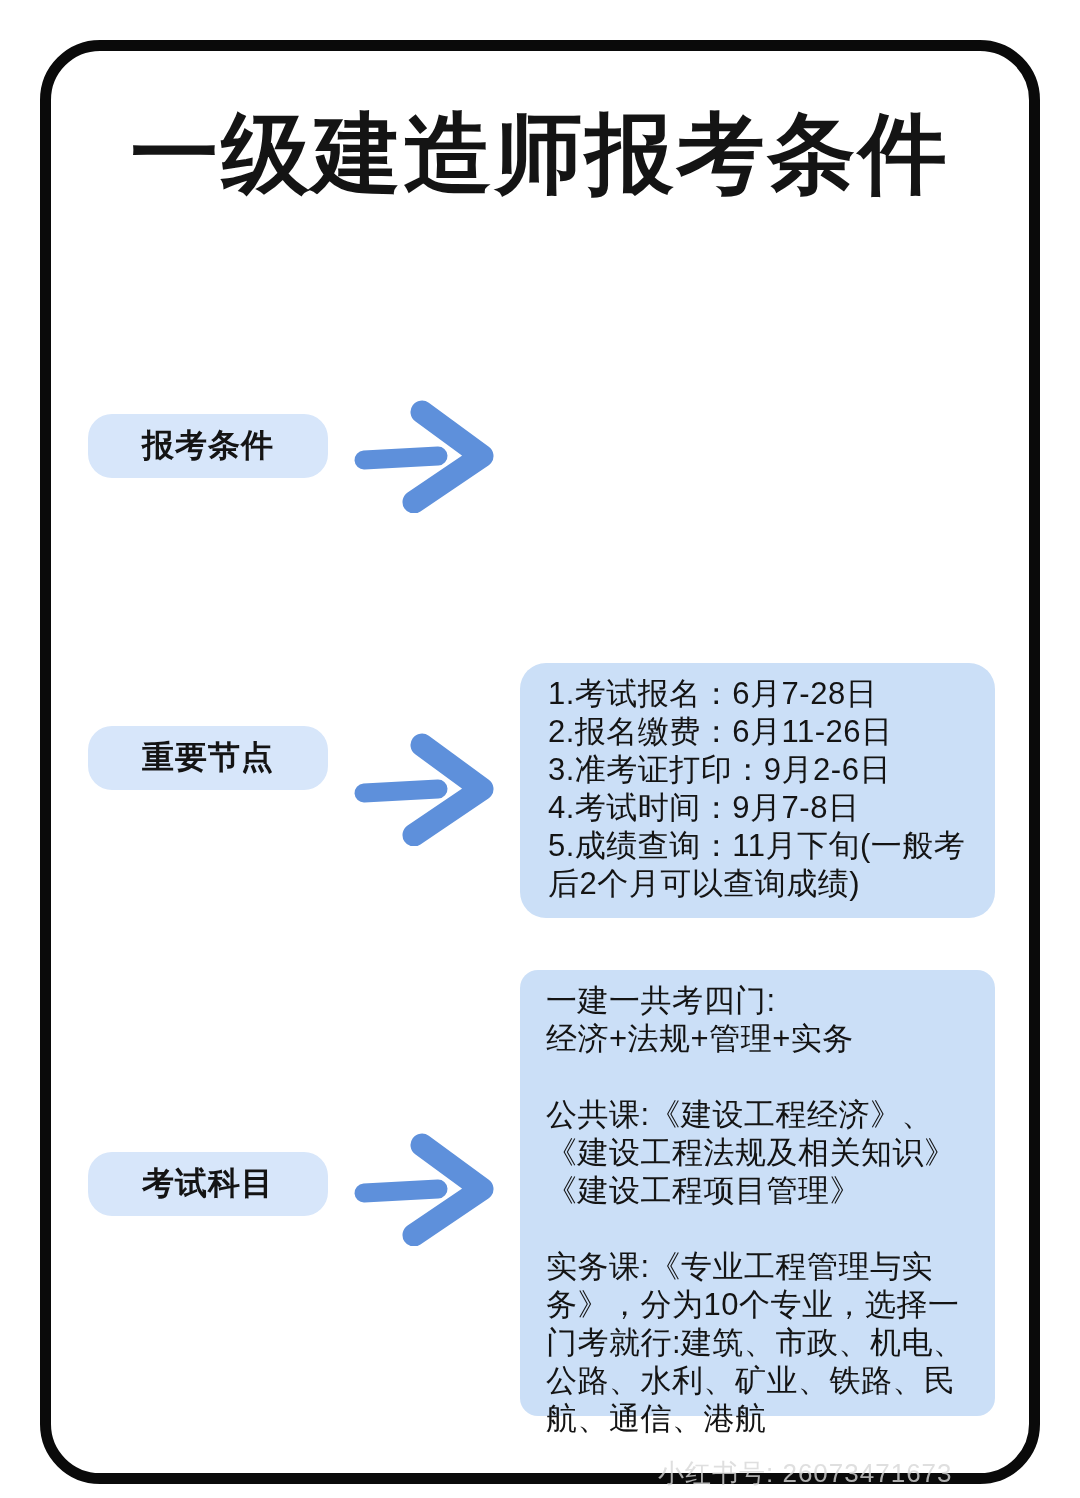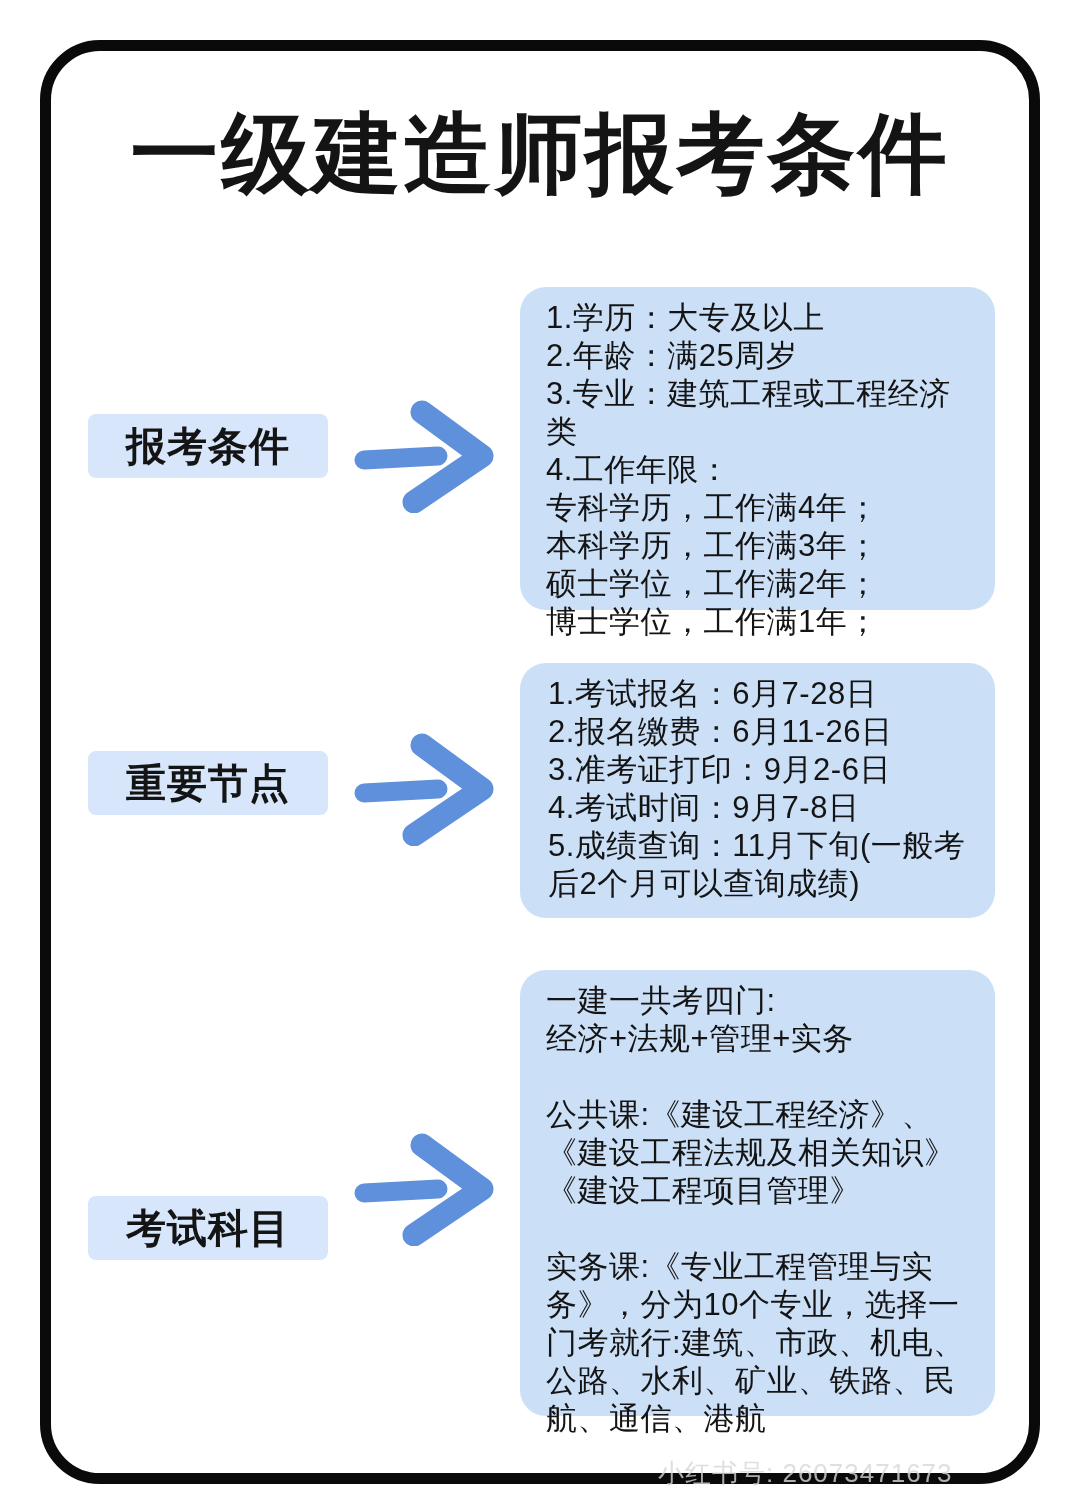--- a/index.html
+++ b/index.html
@@ -45,33 +45,33 @@
     color: var(--text-dark);
     line-height: 1.1;
     white-space: nowrap;
   }
   .label-box {
     position: absolute;
     left: 88px;
     width: 240px;
     height: 64px;
     background: var(--label-box-bg);
-    border-radius: 8px;
+    border-radius: 24px;
     display: flex;
     align-items: center;
     justify-content: center;
-    font-size: 40px;
+    font-size: 32px;
     font-weight: 800;
     color: var(--text-dark);
     letter-spacing: 1px;
     white-space: nowrap;
   }
   .pos-l1 { top: 414px; }
-  .pos-l2 { top: 751px; }
-  .pos-l3 { top: 1196px; }
+  .pos-l2 { top: 726px; }
+  .pos-l3 { top: 1152px; }
   .arrow {
     position: absolute;
     left: 352px;
     width: 150px;
     height: 115px;
     color: var(--arrow-blue);
   }
   .pos-a1 { top: 398px; }
   .pos-a2 { top: 731px; }
   .pos-a3 { top: 1131px; }
@@ -84,21 +84,21 @@
     padding: 12px 26px;
     font-size: 31px;
     font-weight: 500;
     line-height: 38px;
     color: var(--text-dark);
     white-space: pre-line;
     letter-spacing: 0.5px;
   }
   .pos-b1 { top: 287px; height: 323px; }
   .pos-b2 { top: 663px; height: 255px; padding-left: 28px; }
-  .pos-b3 { top: 970px; height: 446px; }
+  .pos-b3 { top: 970px; height: 446px; border-radius: 18px; }
   .watermark {
     position: absolute;
     left: 658px;
     top: 1456px;
     font-size: 26px;
     letter-spacing: 1px;
     color: rgba(215, 215, 215, 0.8);
     white-space: nowrap;
     z-index: 5;
   }
@@ -110,28 +110,20 @@
 
   <div class="frame"></div>
 
   <h1 class="title">一级建造师报考条件</h1>
 
   <div class="label-box pos-l1">报考条件</div>
   <svg class="arrow pos-a1" viewBox="0 0 150 115" xmlns="http://www.w3.org/2000/svg">
     <path d="M12 62 L86 58" stroke="currentColor" stroke-width="19" stroke-linecap="round" fill="none"></path>
     <path d="M70 14 L130 58 L62 104" stroke="currentColor" stroke-width="23" stroke-linecap="round" stroke-linejoin="round" fill="none"></path>
   </svg>
-  <div class="content-box pos-b1">1.学历：大专及以上
-2.年龄：满25周岁
-3.专业：建筑工程或工程经济类
-4.工作年限：
-专科学历，工作满4年；
-本科学历，工作满3年；
-硕士学位，工作满2年；
-博士学位，工作满1年；</div>
 
   <div class="label-box pos-l2">重要节点</div>
   <svg class="arrow pos-a2" viewBox="0 0 150 115" xmlns="http://www.w3.org/2000/svg">
     <path d="M12 62 L86 58" stroke="currentColor" stroke-width="19" stroke-linecap="round" fill="none"></path>
     <path d="M70 14 L130 58 L62 104" stroke="currentColor" stroke-width="23" stroke-linecap="round" stroke-linejoin="round" fill="none"></path>
   </svg>
   <div class="content-box pos-b2">1.考试报名：6月7-28日
 2.报名缴费：6月11-26日
 3.准考证打印：9月2-6日
 4.考试时间：9月7-8日

